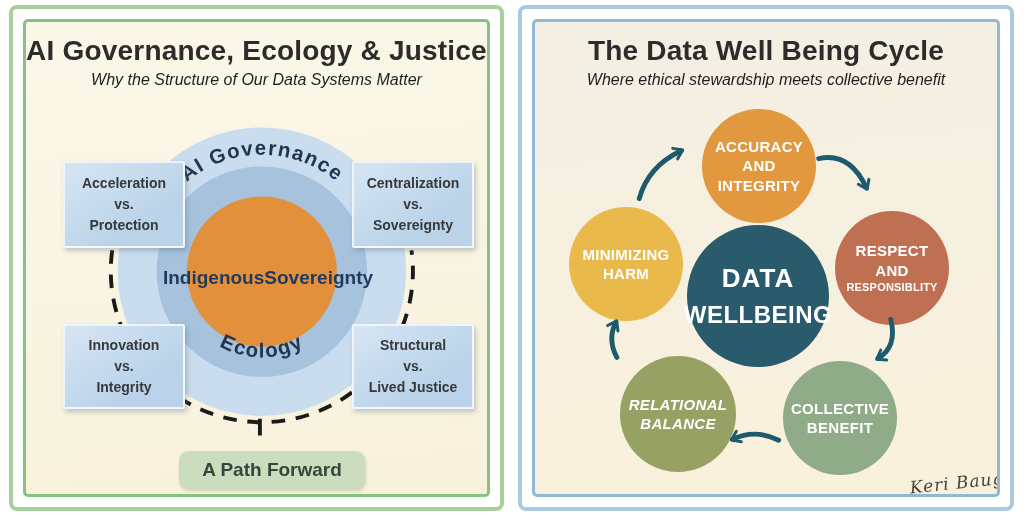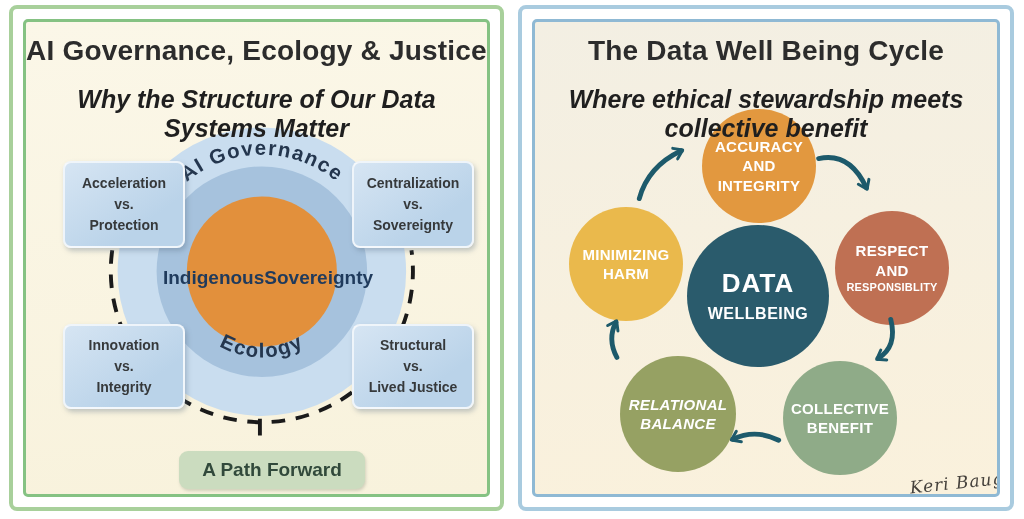--- a/index.html
+++ b/index.html
@@ -8,46 +8,46 @@
 
   .panel { position:absolute; top:5px; height:506px; border-radius:8px; padding:10px; }
   .panel-inner { width:100%; height:100%; border-radius:5px; position:relative; overflow:hidden; }
   .panel-left { left:9px;  width:495px; border:4px solid #A8D09B; }
   .panel-left .panel-inner { border:3px solid #85C283; background:linear-gradient(175deg,#FBF7E8 0%,#F8F2DC 100%); }
   .panel-right { left:518px; width:496px; border:4px solid #A9CBDF; }
   .panel-right .panel-inner { border:3px solid #8FB9D4; background:linear-gradient(175deg,#F3EFE3 0%,#FAF1DC 100%); }
 
   .hdr { position:relative; text-align:center; padding-top:13px; z-index:5; }
   .hdr .title { font-size:28px; font-weight:bold; color:#2C2C2C; letter-spacing:0.2px; }
-  .hdr .subtitle { margin-top:18px; font-size:25px; font-weight:bold; font-style:italic; color:#1F1F1F; }
+  .hdr .subtitle { margin-top:4px; font-size:16px; font-weight:normal; font-style:italic; color:#1F1F1F; }
 
   
   .ring-svg { position:absolute; left:0; top:0; width:100%; height:100%; }
   .arc-label { font-size:21px; font-weight:bold; fill:#24364E; letter-spacing:1.5px; }
-  .tension-box { position:absolute; width:122px; border-radius:8px;
+  .tension-box { position:absolute; width:122px; border-radius:2px;
     background:linear-gradient(145deg,#D6E5F3 0%,#BAD3E9 70%);
     border:2px solid rgba(255,255,255,0.75);
     box-shadow:2px 3px 5px rgba(90,110,130,0.35);
     display:flex; flex-direction:column; justify-content:center; align-items:center;
     font-size:14px; font-weight:bold; color:#36393B; line-height:1.5; text-align:center; z-index:4; }
   .center-label { position:absolute; left:165px; top:179px; width:154px; height:154px;
     display:flex; flex-direction:row; justify-content:center; align-items:center;
     font-size:19px; font-weight:bold; color:#1F3A5C; line-height:1.25; text-align:center; z-index:3; }
   .path-forward { position:absolute; left:153px; top:429px; width:186px; height:38px; border-radius:9px;
     display:flex; align-items:center; justify-content:center;
     font-size:19px; font-weight:bold; color:#31493B; box-shadow:1px 2px 3px rgba(100,110,90,0.25); z-index:4; }
 
   
   .node { position:absolute; border-radius:50%; display:flex; flex-direction:column;
     justify-content:center; align-items:center; text-align:right; color:#FFFFFF;
     font-weight:bold; line-height:1.3; letter-spacing:0.3px; z-index:2; }
   .node span { font-size:15px; }
   .node span.small { font-size:11px; letter-spacing:0.2px; }
   .node-center span.big { font-size:26px; letter-spacing:1px; }
-  .node-center span.mid { font-size:16px; margin-top:3px; letter-spacing:0.5px; }
+  .node-center span.mid { font-size:24px; margin-top:3px; letter-spacing:0.5px; }
   .arrows-svg { position:absolute; left:0; top:0; width:100%; height:100%; z-index:3; pointer-events:none; }
   .signature { position:absolute; left:368px; top:450px; width:120px; text-align:center;
     font-family:"DejaVu Serif",serif; font-style:italic; font-size:17px; color:#44403B;
     transform:rotate(-6deg); letter-spacing:1px; z-index:4; }
 </style>
 </head>
 <body>
 
 <div class="stage">
 

